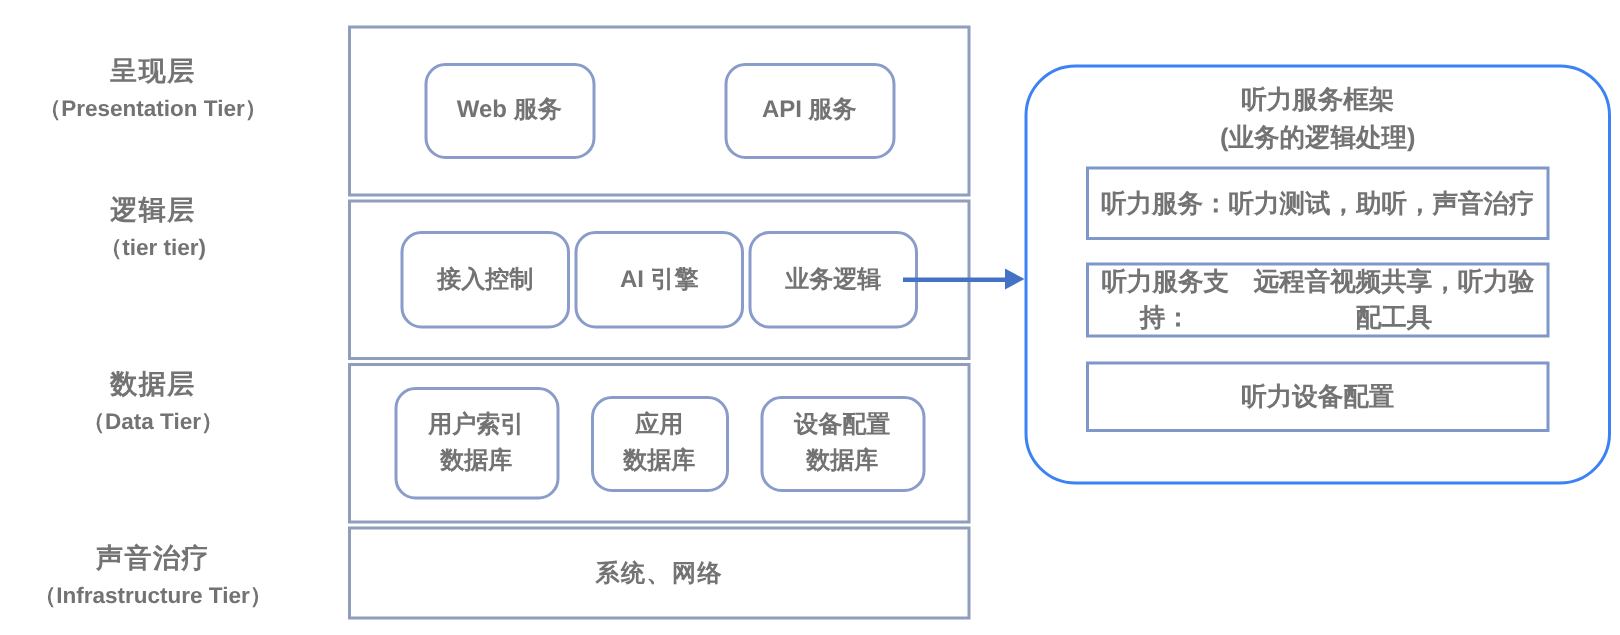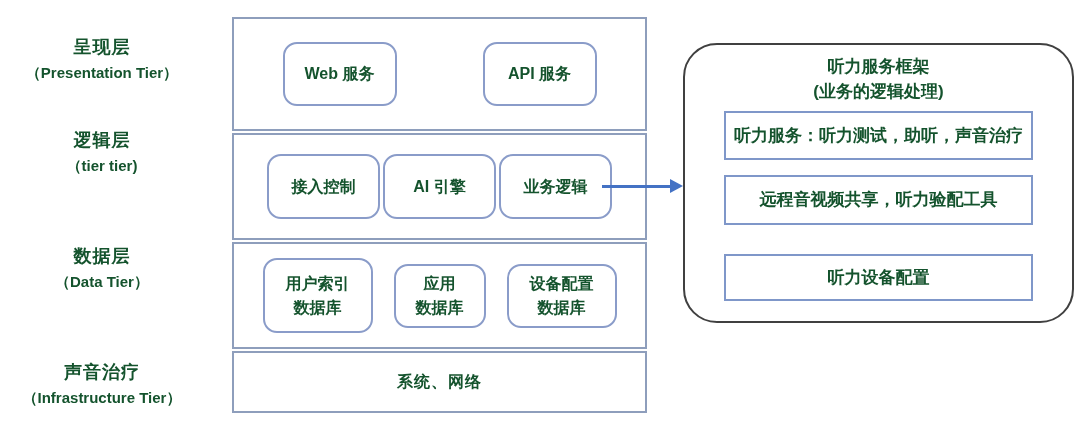--- a/index.html
+++ b/index.html
@@ -2,21 +2,21 @@
 <html><head>
 <meta charset="utf-8">
 <style>
   html, body { margin: 0; padding: 0; background: #ffffff; }
   .canvas {
     position: relative;
     width: 1080px;
     height: 423px;
     background: #ffffff;
     font-family: "Liberation Sans", "DejaVu Sans", sans-serif;
-    color: #14532d;
+    color: #737373;
     overflow: hidden;
   }
 
   
   .tier-label {
     position: absolute;
     left: 2px;
     width: 200px;
     text-align: center;
     font-weight: bold;
@@ -87,21 +87,21 @@
   }
 
   
   .panel {
     position: absolute;
     left: 683px;
     top: 43px;
     width: 391px;
     height: 280px;
     box-sizing: border-box;
-    border: 2px solid #404040;
+    border: 2px solid #3b82f6;
     border-radius: 34px;
     background: #ffffff;
     text-align: center;
   }
   .panel-title {
     margin-top: 9px;
     font-size: 17px;
     font-weight: 600;
     line-height: 25px;
   }
@@ -114,21 +114,21 @@
     display: flex;
     flex-direction: row;
     align-items: center;
     justify-content: center;
     font-size: 17px;
     font-weight: 600;
     line-height: 24px;
   }
   .pb-1 { margin-top: 7px;  height: 49px; }
   .pb-2 { margin-top: 15px; height: 50px; }
-  .pb-3 { margin-top: 29px; height: 47px; }
+  .pb-3 { margin-top: 16px; height: 47px; }
 </style>
 </head>
 <body>
 
 <div class="canvas">
 
   <div class="tier-label tl-presentation">
     <div class="zh">呈现层</div>
     <div class="en">（Presentation Tier）</div>
   </div>
@@ -181,20 +181,21 @@
   <div class="panel">
     <div class="panel-title">
       <div>听力服务框架</div>
       <div>(业务的逻辑处理)</div>
     </div>
     <div class="pbox pb-1">
       <div>听力服务：</div>
       <div>听力测试，助听，声音治疗</div>
     </div>
     <div class="pbox pb-2">
+      <div>听力服务支持：</div>
       <div>远程音视频共享，听力验配工具</div>
     </div>
     <div class="pbox pb-3">
       <div>听力设备配置</div>
     </div>
   </div>
 
 </div>
 
 </body></html>

